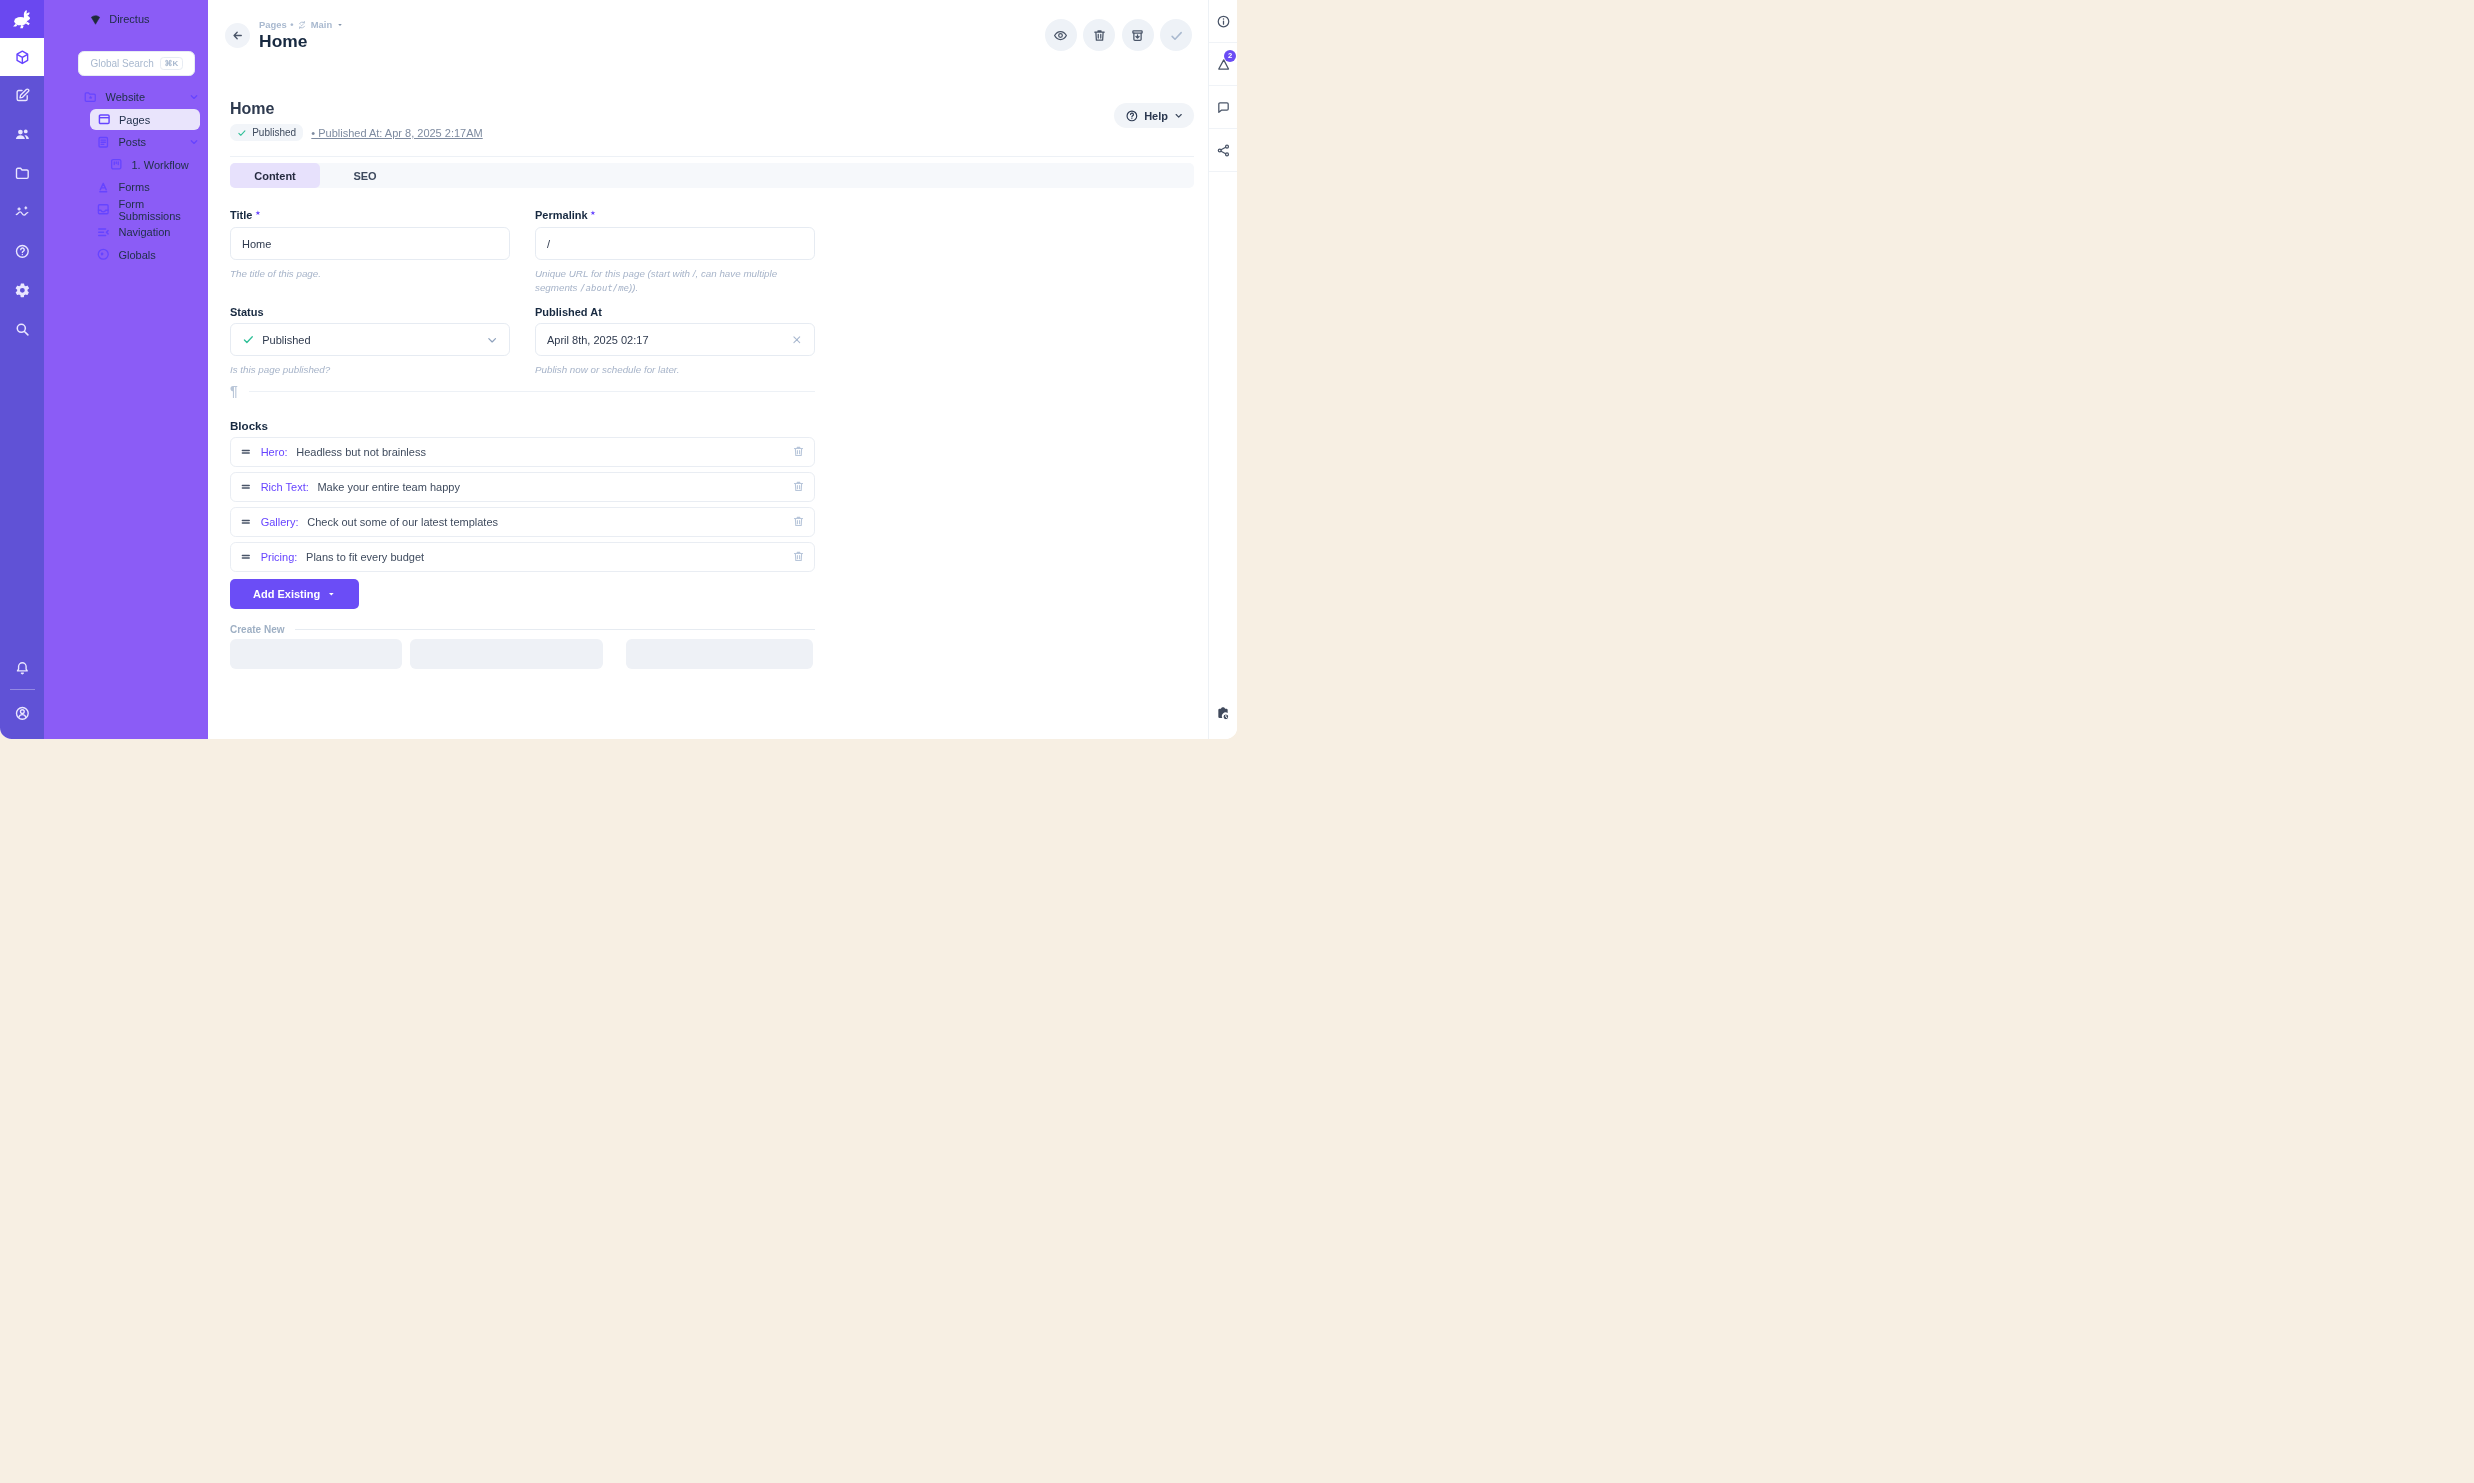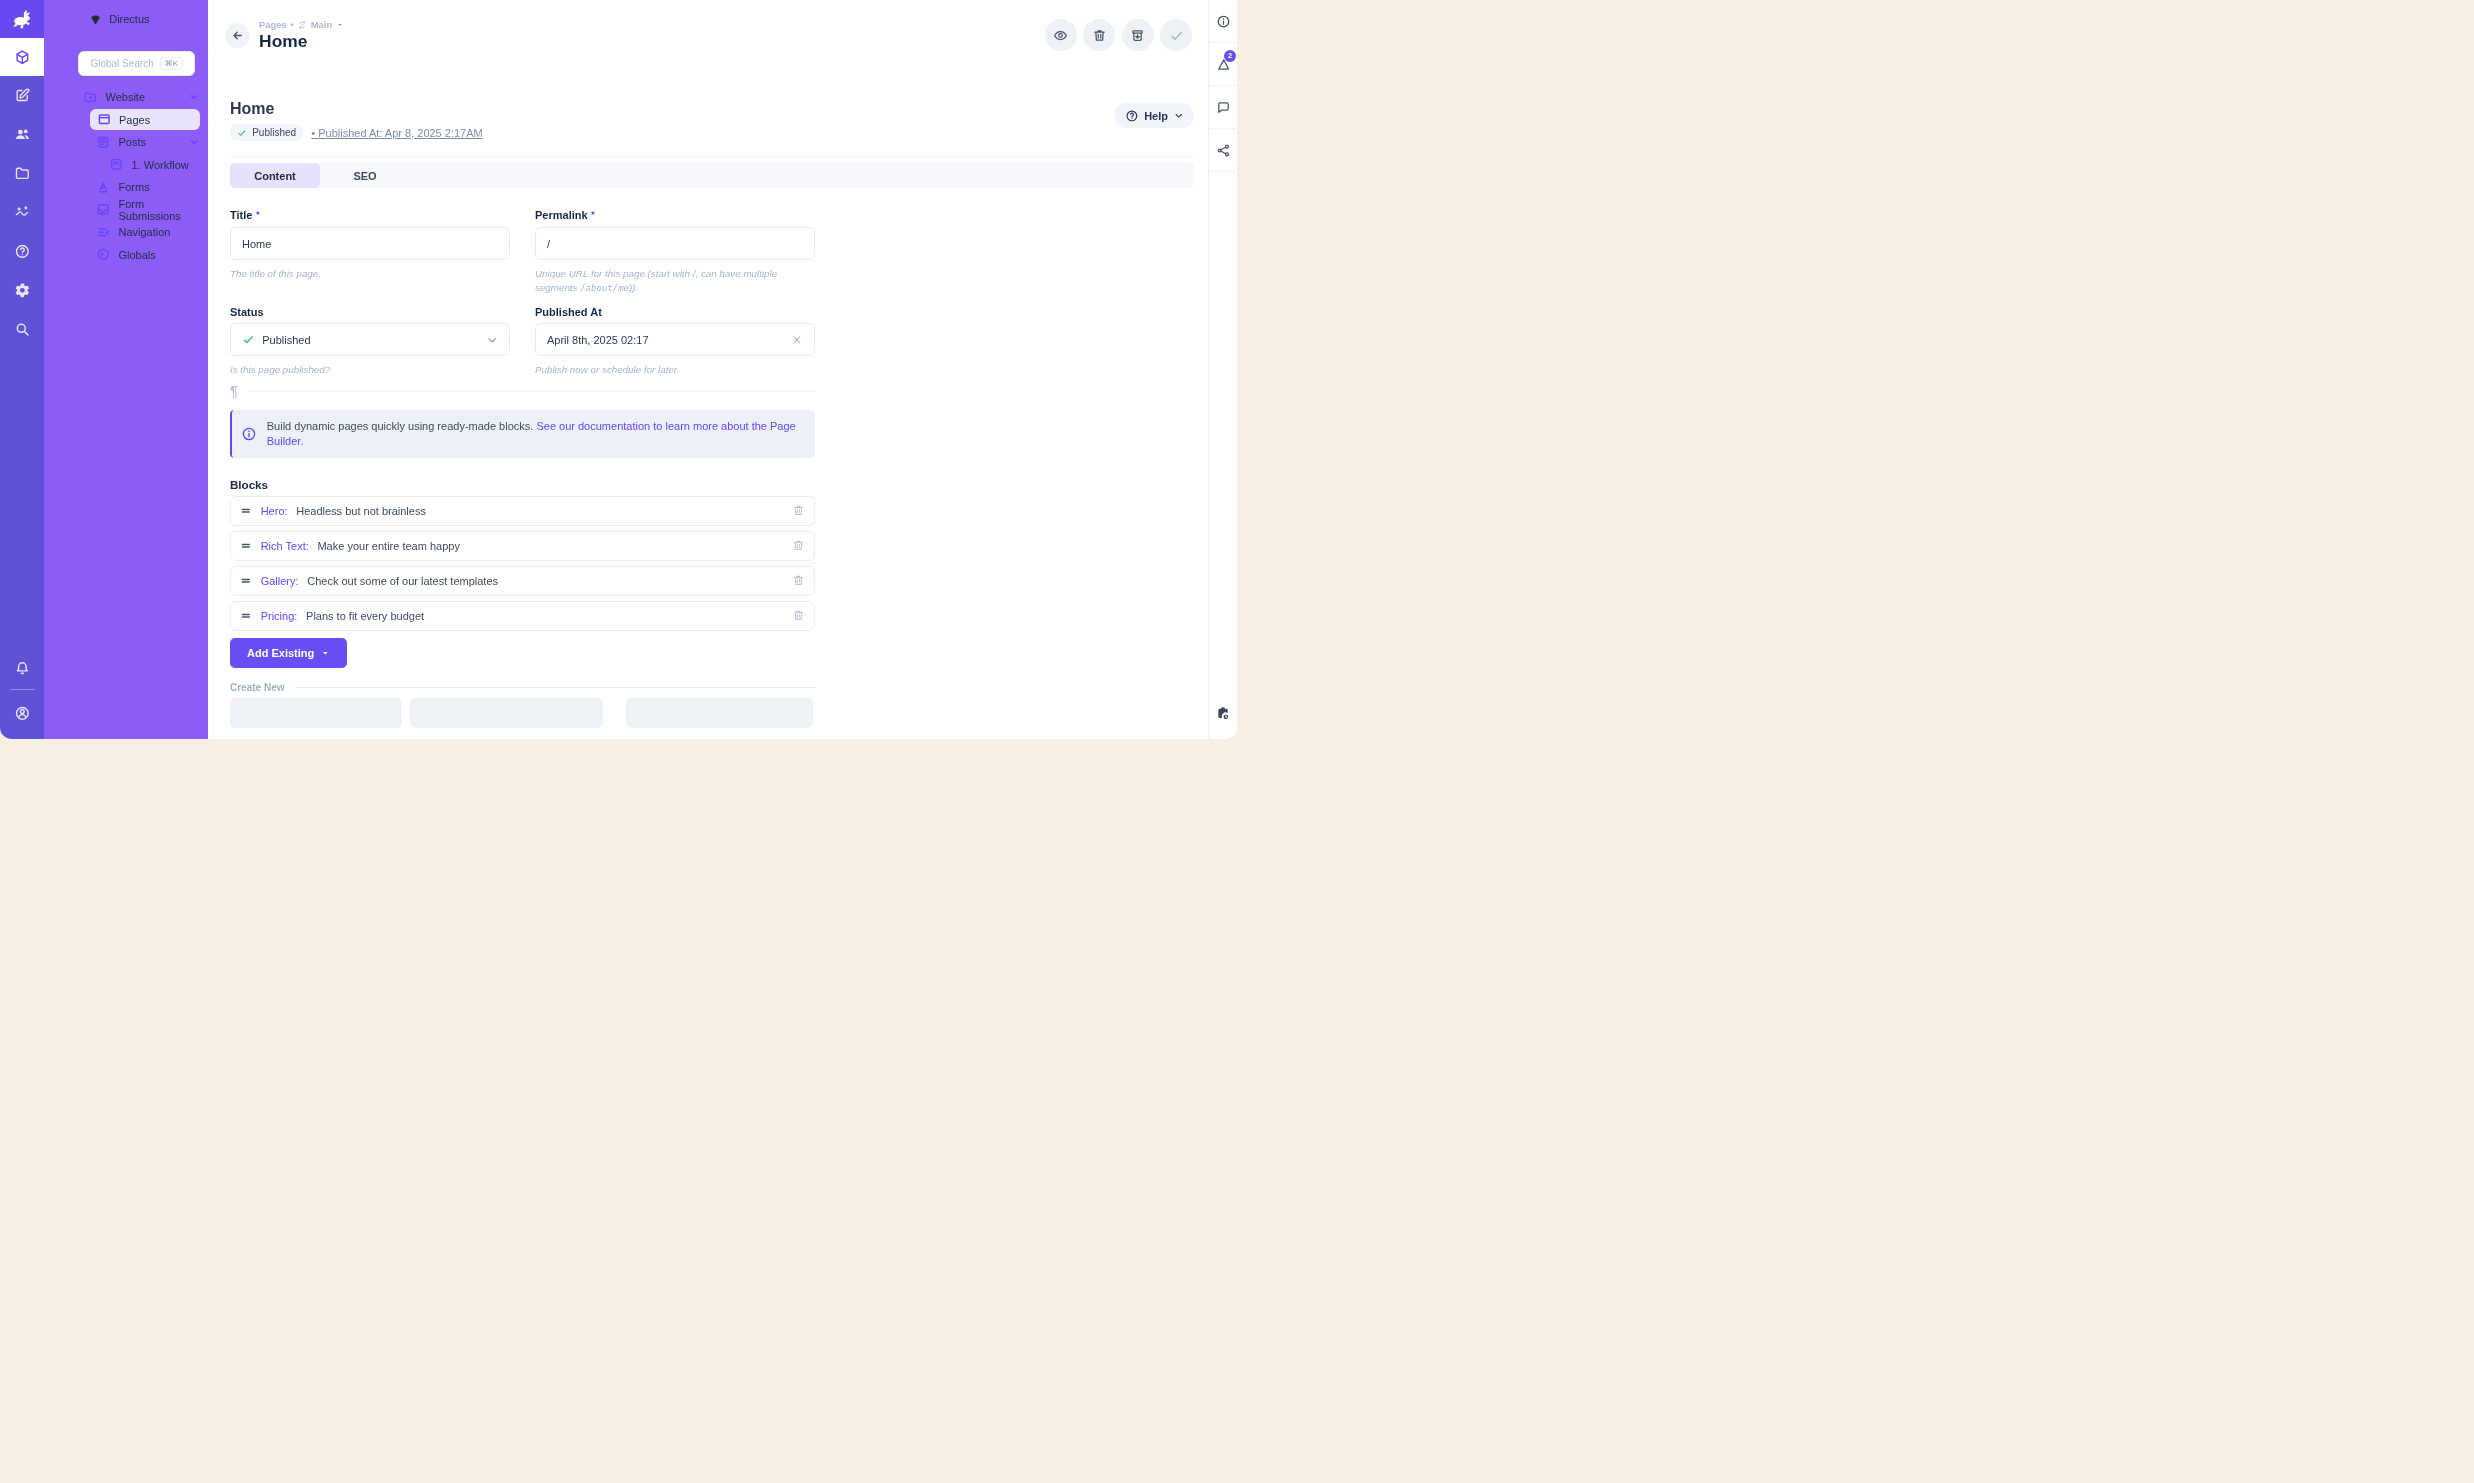--- a/index.html
+++ b/index.html
@@ -111,21 +111,21 @@
     display:flex; align-items:center; gap:8.7px; padding:0 9.4px; cursor:pointer; }
   .block-row:first-of-type { margin-top:3.6px; }
   .drag { color:#4a5568; cursor:grab; display:flex; }
   .drag svg { width:11.6px; height:11.6px; }
   .btype { font-size:11px; font-weight:500; color:#6644ff; white-space:nowrap; }
   .btitle { font-size:11px; color:#3f4b5e; white-space:nowrap; }
   .bspacer { flex:1; }
   .row-trash { color:#b8c6da; cursor:pointer; display:flex; }
   .row-trash svg { width:13px; height:13px; }
 
-  .add-btn { margin-top:7.2px; height:30px; padding:0 17px; background:#6b4df6; border:0; border-radius:5px;
+  .add-btn { margin-top:7.2px; height:30px; padding:0 23px; background:#6b4df6; border:0; border-radius:5px;
     display:inline-flex; align-items:center; gap:7.2px; color:#fff; font-size:11px; font-weight:700; cursor:pointer; }
   .add-btn svg { width:8.7px; height:8.7px; }
 
   .create-row { margin-top:14.5px; width:585px; display:flex; align-items:center; gap:11px; }
   .create-label { font-size:10px; font-weight:600; color:#9fb0c4; white-space:nowrap; }
   .create-line { flex:1; border-top:0.7px solid #e6ebf1; }
   .ph-cards { margin-top:4.3px; display:flex; }
   .ph { height:30px; background:#eef1f6; border-radius:5.8px; cursor:pointer; }
   .ph.p1 { width:172px; }
   .ph.p2 { width:193px; margin-left:8px; }
@@ -445,28 +445,20 @@
           </div>
           <div class="note">Publish now or schedule for later.</div>
         </div>
       </div>
 
       <div class="pilcrow-row">
         <span class="pilcrow">¶</span>
         <span class="pline"></span>
       </div>
 
-      <div class="banner">
-        <svg viewBox="0 0 24 24" fill="none" stroke="currentColor" stroke-width="2" stroke-linecap="round">
-          <circle cx="12" cy="12" r="8.4"></circle>
-            <path d="M12 11.2v5"></path>
-            <circle cx="12" cy="7.9" r="1.2" fill="currentColor" stroke="none"></circle>
-        </svg>
-        <p><span>Build dynamic pages quickly using ready-made blocks. </span><a>See our documentation to learn more about the Page Builder.</a></p>
-      </div>
 
       <div class="blocks-h">Blocks</div>
 
       <div class="block-row">
         <span class="drag">
           <svg viewBox="0 0 24 24" fill="none" stroke="currentColor" stroke-width="3.2" stroke-linecap="round">
               <path d="M5 9.4h14M5 14.6h14"></path>
             </svg>
         </span>
         <span class="btype">Hero:</span>

